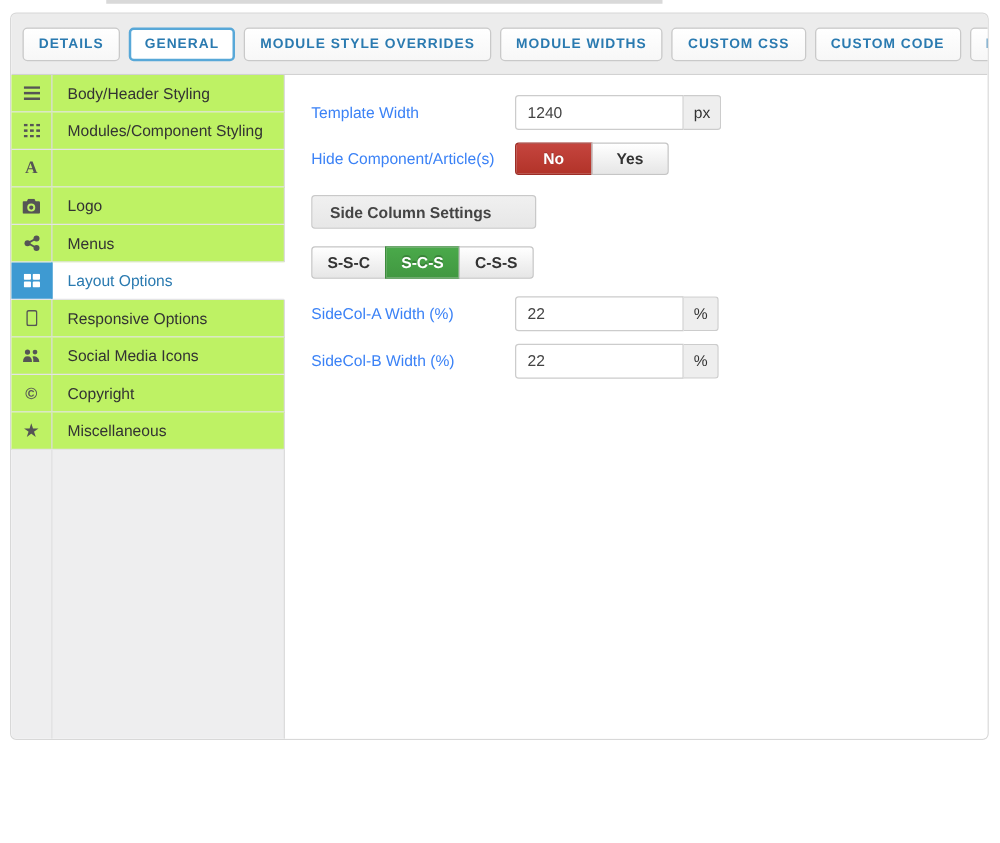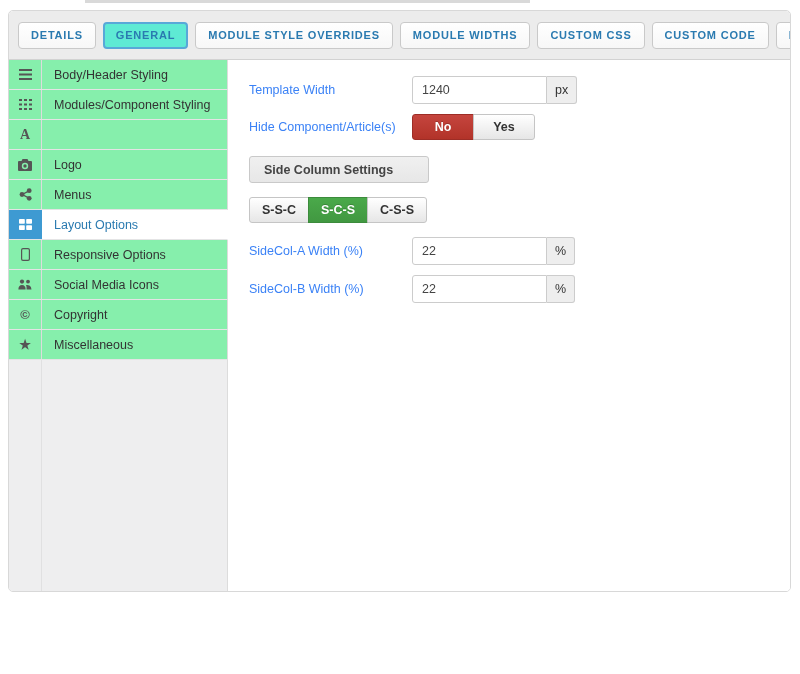--- a/index.html
+++ b/index.html
@@ -21,30 +21,30 @@
     padding: 11px 9px 10px 9px; display: flex; gap: 7px; align-items: center;
     border-radius: 4px 4px 0 0; flex: 0 0 auto;
   }
   .tab {
     display: inline-block; padding: 6px 12px; background: linear-gradient(#ffffff, #f7f7f7);
     border: 1px solid #c9c9c9; border-radius: 4px; cursor: pointer;
     font-size: 11px; font-weight: bold; letter-spacing: 0.8px; color: #2a7ab0;
     line-height: 13px; white-space: nowrap;
   }
   .tab.active {
-    background: #5eead4; border: 2px solid #58a8d8; padding: 5px 11px;
+    background: #ffffff; border: 2px solid #58a8d8; padding: 5px 11px;
   }
 
   
   .panel-body { flex: 1 1 auto; display: flex; min-height: 0; }
 
   .sidebar { width: 219px; flex: 0 0 219px; display: flex; flex-direction: column; }
   .side-item {
     height: 30px; display: flex; align-items: stretch; cursor: pointer;
-    background: #86efac; border-bottom: 1px solid #e4e4e5; border-right: 1px solid #dcdcdc;
+    background: #bef264; border-bottom: 1px solid #e4e4e5; border-right: 1px solid #dcdcdc;
   }
   .icell {
     width: 33px; flex: 0 0 33px; display: flex; align-items: center; justify-content: center;
     border-right: 1px solid #dcdcdc; color: #555;
   }
   .ilabel {
     flex: 1; display: flex; align-items: center; padding-left: 12px;
     font-size: 12.5px; color: #333;
   }
   .side-item.active { background: #ffffff; border-right: 1px solid #ffffff; }

